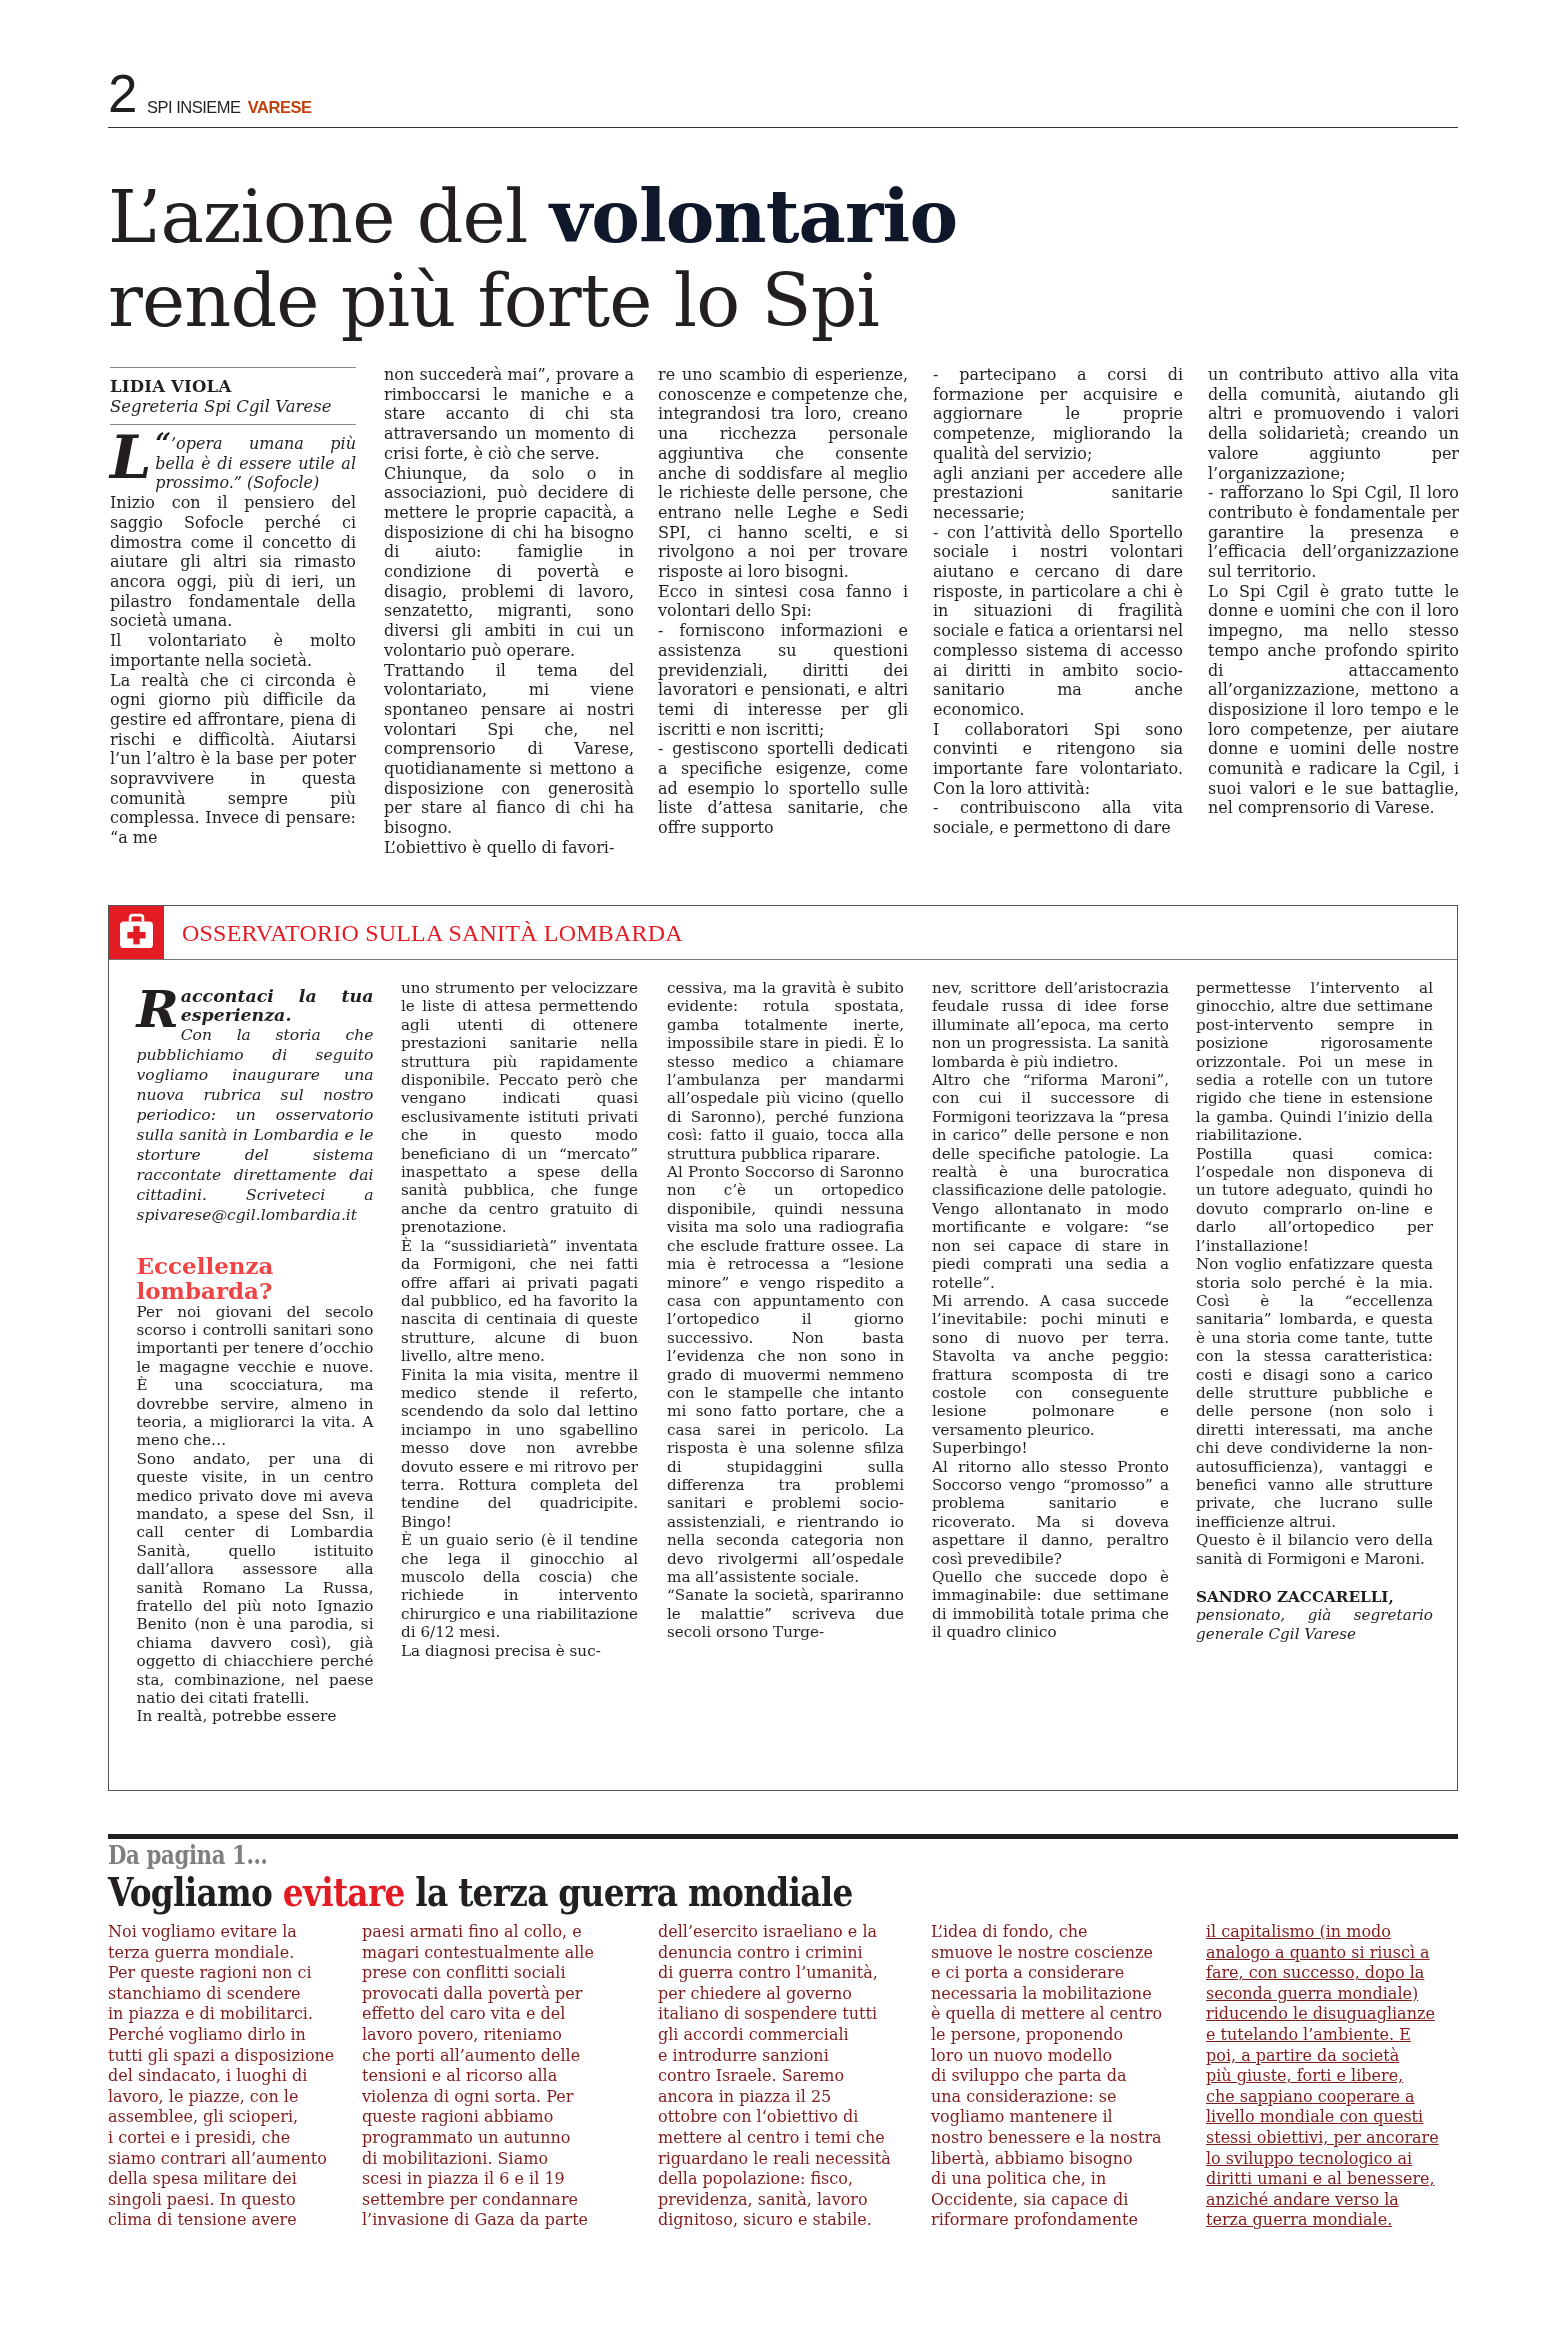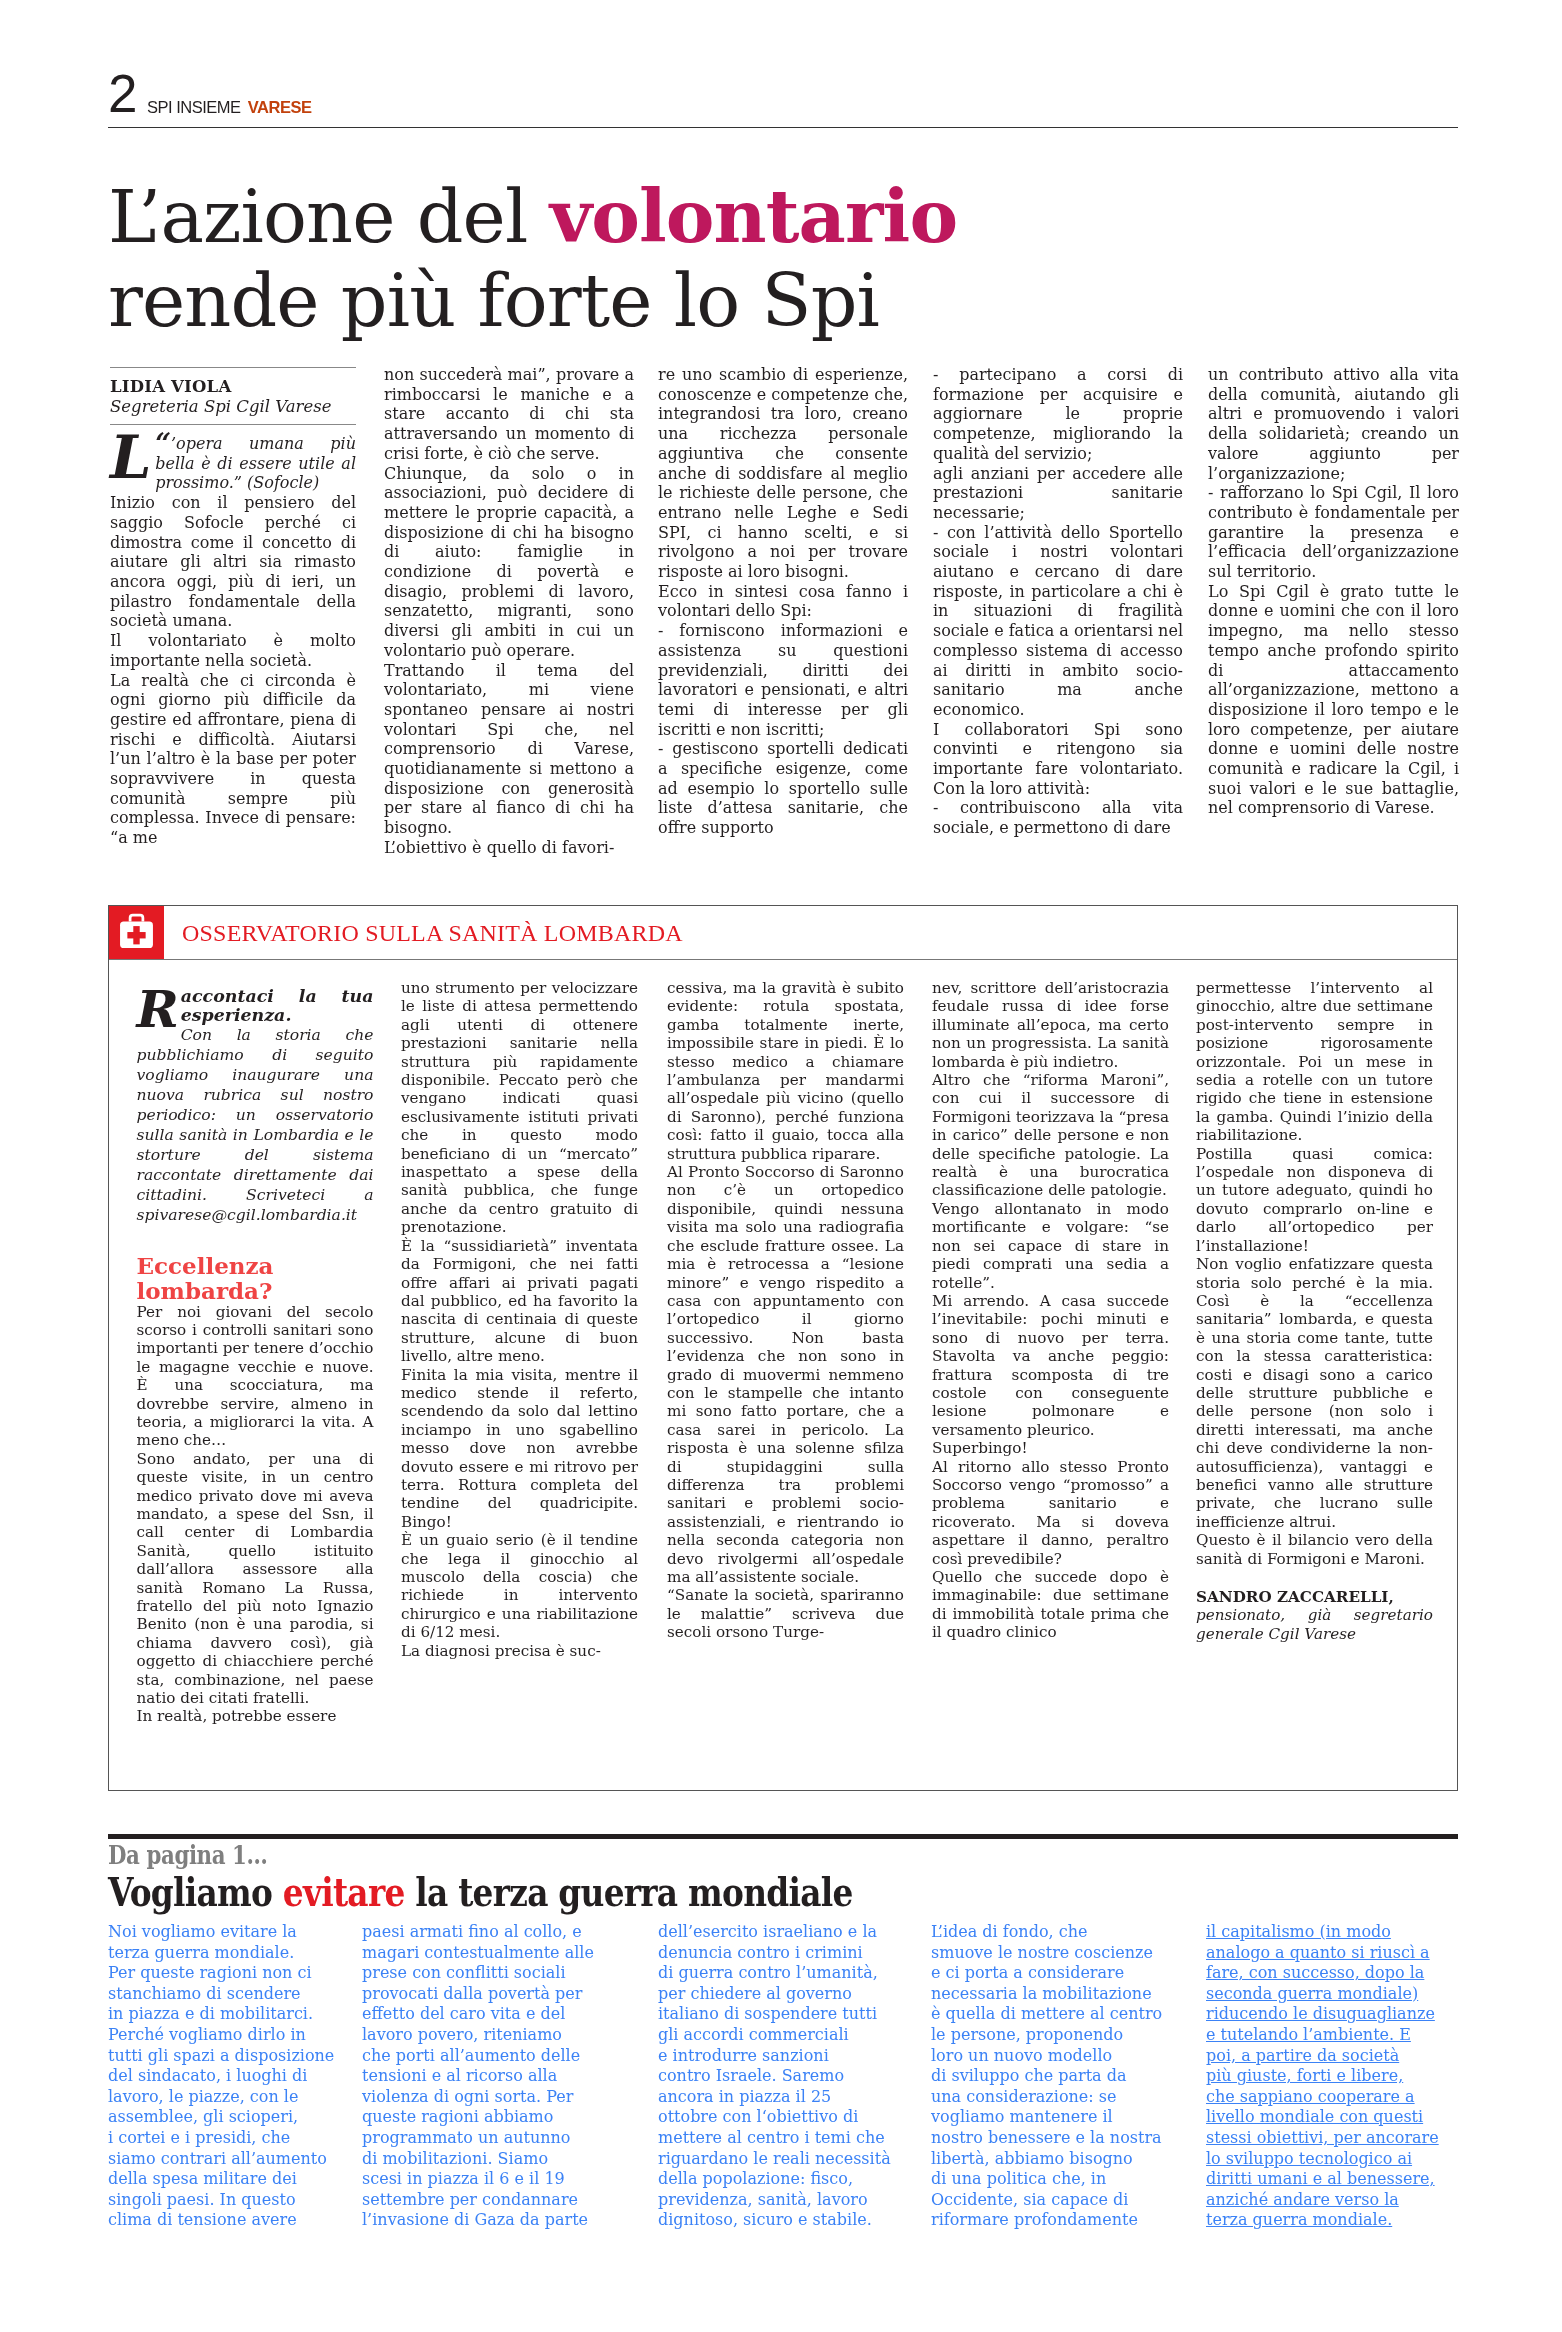--- a/index.html
+++ b/index.html
@@ -6,21 +6,21 @@
   body { width: 1562px; height: 2333px; position: relative; overflow: hidden; color: #231f20; }
 
   
   #running-head { position: absolute; left: 108px; top: 72px; width: 1350px; height: 55px; border-bottom: 1.8px solid #333; }
   #page-num { position: absolute; left: 0; top: -5.5px; font-family: "Liberation Sans", sans-serif; font-size: 53px; font-weight: 300; color: #231f20; line-height: 1; }
   #pub-name { position: absolute; left: 39px; top: 26px; font-family: "Liberation Sans", sans-serif; font-size: 16.5px; letter-spacing: -0.5px; color: #231f20; }
   #pub-edition { color: #c2410c; font-weight: bold; margin-left: 7.3px; }
 
   
   #main-title { position: absolute; left: 108px; top: 174px; width: 1286px; font-family: "DejaVu Serif", serif; font-size: 73px; line-height: 84px; color: #231f20; letter-spacing: -0.9px; }
-  #main-title .hl { color: #be185d; font-weight: bold; }
+  #main-title .hl { color: #0f172a; font-weight: bold; }
 
   
   .col { position: absolute; font-family: "DejaVu Serif", serif; font-size: 16px; line-height: 19.7px; text-align: justify; color: #231f20; hyphens: manual; }
   .col p { margin: 0; }
   #a1c1 { left: 110px; top: 367px; width: 246px; }
   #a1c2 { left: 384px; top: 365px; width: 250px; }
   #a1c3 { left: 658px; top: 365px; width: 250px; }
   #a1c4 { left: 933px; top: 365px; width: 250px; }
   #a1c5 { left: 1208px; top: 365px; width: 251px; }
 
@@ -48,21 +48,21 @@
   .intro-text { font-style: italic; font-size: 15.6px; line-height: 20px; }
   .subhead { color: #ef4444; font-weight: bold; font-size: 23px; line-height: 25px; margin-top: 27.5px !important; font-family: "DejaVu Serif", serif; }
   .sig-name { font-weight: bold; margin-top: 20px !important; }
   .sig-role { font-style: italic; }
 
   
   #bottom-rule { position: absolute; left: 108px; top: 1834px; width: 1350px; height: 4.6px; background: #231f20; }
   #from-page { position: absolute; left: 108px; top: 1840px; font-family: "DejaVu Serif", serif; font-size: 26px; color: #7f7f7f; font-weight: bold; letter-spacing: -0.5px; transform: scaleX(0.82); transform-origin: left; }
   #bottom-title { position: absolute; left: 108px; top: 1868px; font-family: "DejaVu Serif", serif; font-size: 40px; font-weight: bold; color: #231f20; letter-spacing: -0.9px; transform: scaleX(0.82); transform-origin: left; white-space: nowrap; }
   #bottom-title .hl { color: #e31b23; }
-  .bcol { position: absolute; top: 1922px; font-family: "DejaVu Serif", serif; font-size: 16px; line-height: 20.6px; color: #3b82f6; white-space: pre-line; text-align: left; }
+  .bcol { position: absolute; top: 1922px; font-family: "DejaVu Serif", serif; font-size: 16px; line-height: 20.6px; color: #7f1d1d; white-space: pre-line; text-align: left; }
   #b1 { left: 108px; width: 248px; }
   #b2 { left: 362px; width: 275px; }
   #b3 { left: 658px; width: 266px; }
   #b4 { left: 931px; width: 266px; }
   #b5 { left: 1206px; width: 266px; text-decoration: underline; }
 </style>
 </head>
 <body>
 
 <div id="running-head">

